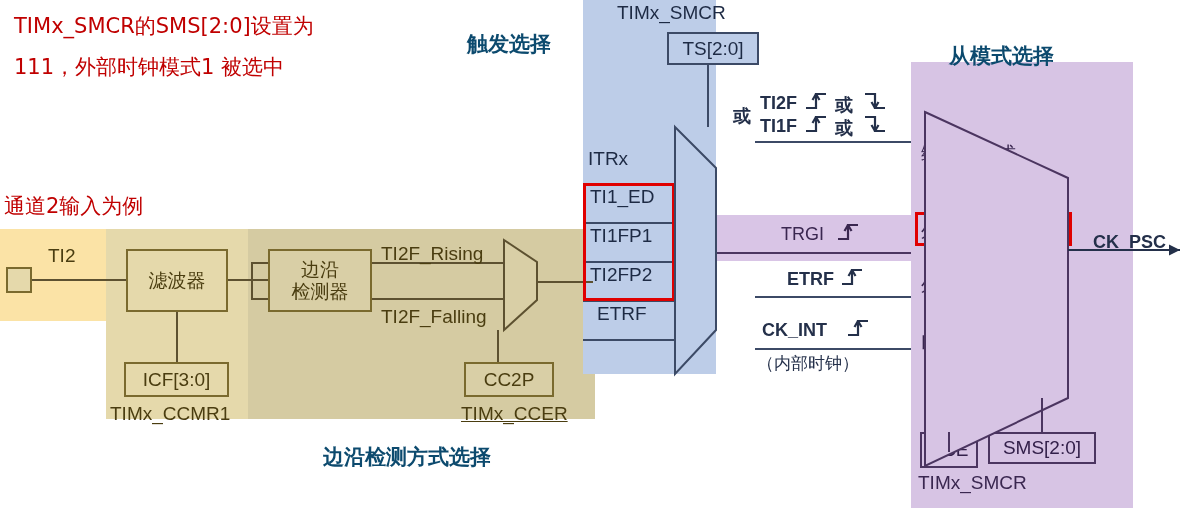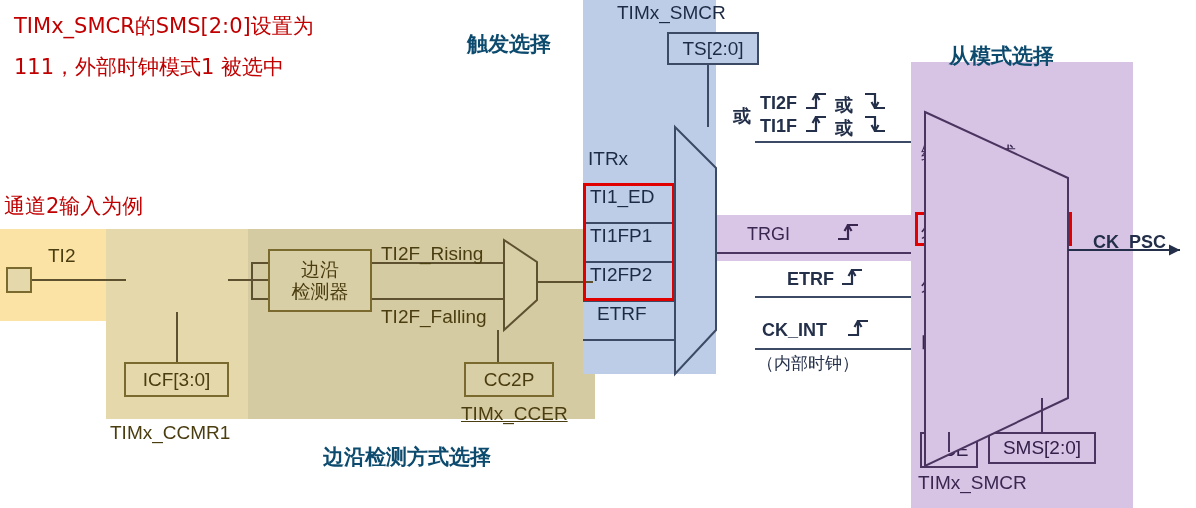--- a/index.html
+++ b/index.html
@@ -56,24 +56,25 @@
   <div class="lbl red-note cn" style="left:14px;top:53px;">111，外部时钟模式1 被选中</div>
   <div class="lbl red-note cn" style="left:4px;top:192px;">通道2输入为例</div>
   <div class="lbl red-head cn" style="left:467px;top:30px;">触发选择</div>
   <div class="lbl red-head cn" style="left:949px;top:42px;">从模式选择</div>
   <div class="lbl red-head cn" style="left:323px;top:443px;">边沿检测方式选择</div>
 
   <div class="box box-tan" style="left:6px;top:267px;width:26px;height:26px;"></div>
   <div class="lbl t-tan" style="left:48px;top:245px;font-size:19px;">TI2</div>
   <div class="line" style="left:32px;top:279px;width:94px;height:2px;"></div>
 
+  <div class="box box-tan cn" style="left:126px;top:249px;width:102px;height:63px;font-size:19px;">滤波器</div>
   <div class="line" style="left:228px;top:279px;width:40px;height:2px;"></div>
   <div class="line" style="left:176px;top:312px;width:2px;height:50px;"></div>
   <div class="box box-tan" style="left:124px;top:362px;width:105px;height:35px;font-size:19px;">ICF[3:0]</div>
-  <div class="lbl t-tan" style="left:110px;top:403px;font-size:19px;margin-top:19px;">TIMx_CCMR1</div>
+  <div class="lbl t-tan" style="left:110px;top:403px;font-size:19px;">TIMx_CCMR1</div>
 
   <div class="box box-tan2" style="left:268px;top:249px;width:104px;height:63px;font-size:19px;flex-direction:column;">
     <span class="cn">边沿</span>
     <span class="cn">检测器</span>
   </div>
 
   <div class="line" style="left:372px;top:262px;width:132px;height:2px;"></div>
   <div class="line" style="left:372px;top:298px;width:132px;height:2px;"></div>
   <div class="lbl t-tan" style="left:381px;top:243px;font-size:19px;">TI2F_Rising</div>
   <div class="lbl t-tan" style="left:381px;top:306px;font-size:19px;">TI2F_Falling</div>
@@ -113,21 +114,21 @@
 
   <div class="redbox" style="left:583px;top:183px;width:92px;height:118px;"></div>
 
   <div class="lbl t-dark cn" style="left:733px;top:104px;font-size:18px;">或</div>
   <div class="lbl t-dark" style="left:760px;top:93px;">TI2F</div>
   <div class="lbl t-dark" style="left:760px;top:116px;">TI1F</div>
   <div class="lbl t-dark cn" style="left:835px;top:93px;">或</div>
   <div class="lbl t-dark cn" style="left:835px;top:116px;">或</div>
   <div class="line-b" style="left:755px;top:141px;width:156px;height:2px;"></div>
 
-  <div class="lbl" style="left:747px;top:224px;font-size:18px;color:#3a2750;">TRGI</div>
+  <div class="lbl" style="left:781px;top:224px;font-size:18px;color:#3a2750;">TRGI</div>
   <div class="line-p" style="left:716px;top:252px;width:195px;height:2px;"></div>
 
   <div class="lbl t-dark" style="left:787px;top:269px;">ETRF</div>
   <div class="line-b" style="left:755px;top:296px;width:156px;height:2px;"></div>
 
   <div class="lbl t-dark" style="left:762px;top:320px;">CK_INT</div>
   <div class="line-b" style="left:755px;top:348px;width:156px;height:2px;"></div>
   <div class="lbl cn" style="left:757px;top:352px;font-size:17px;color:#24304a;">（内部时钟）</div>
 
   <div class="lbl t-purple cn" style="left:921px;top:141px;font-size:19px;">编码器模式</div>

